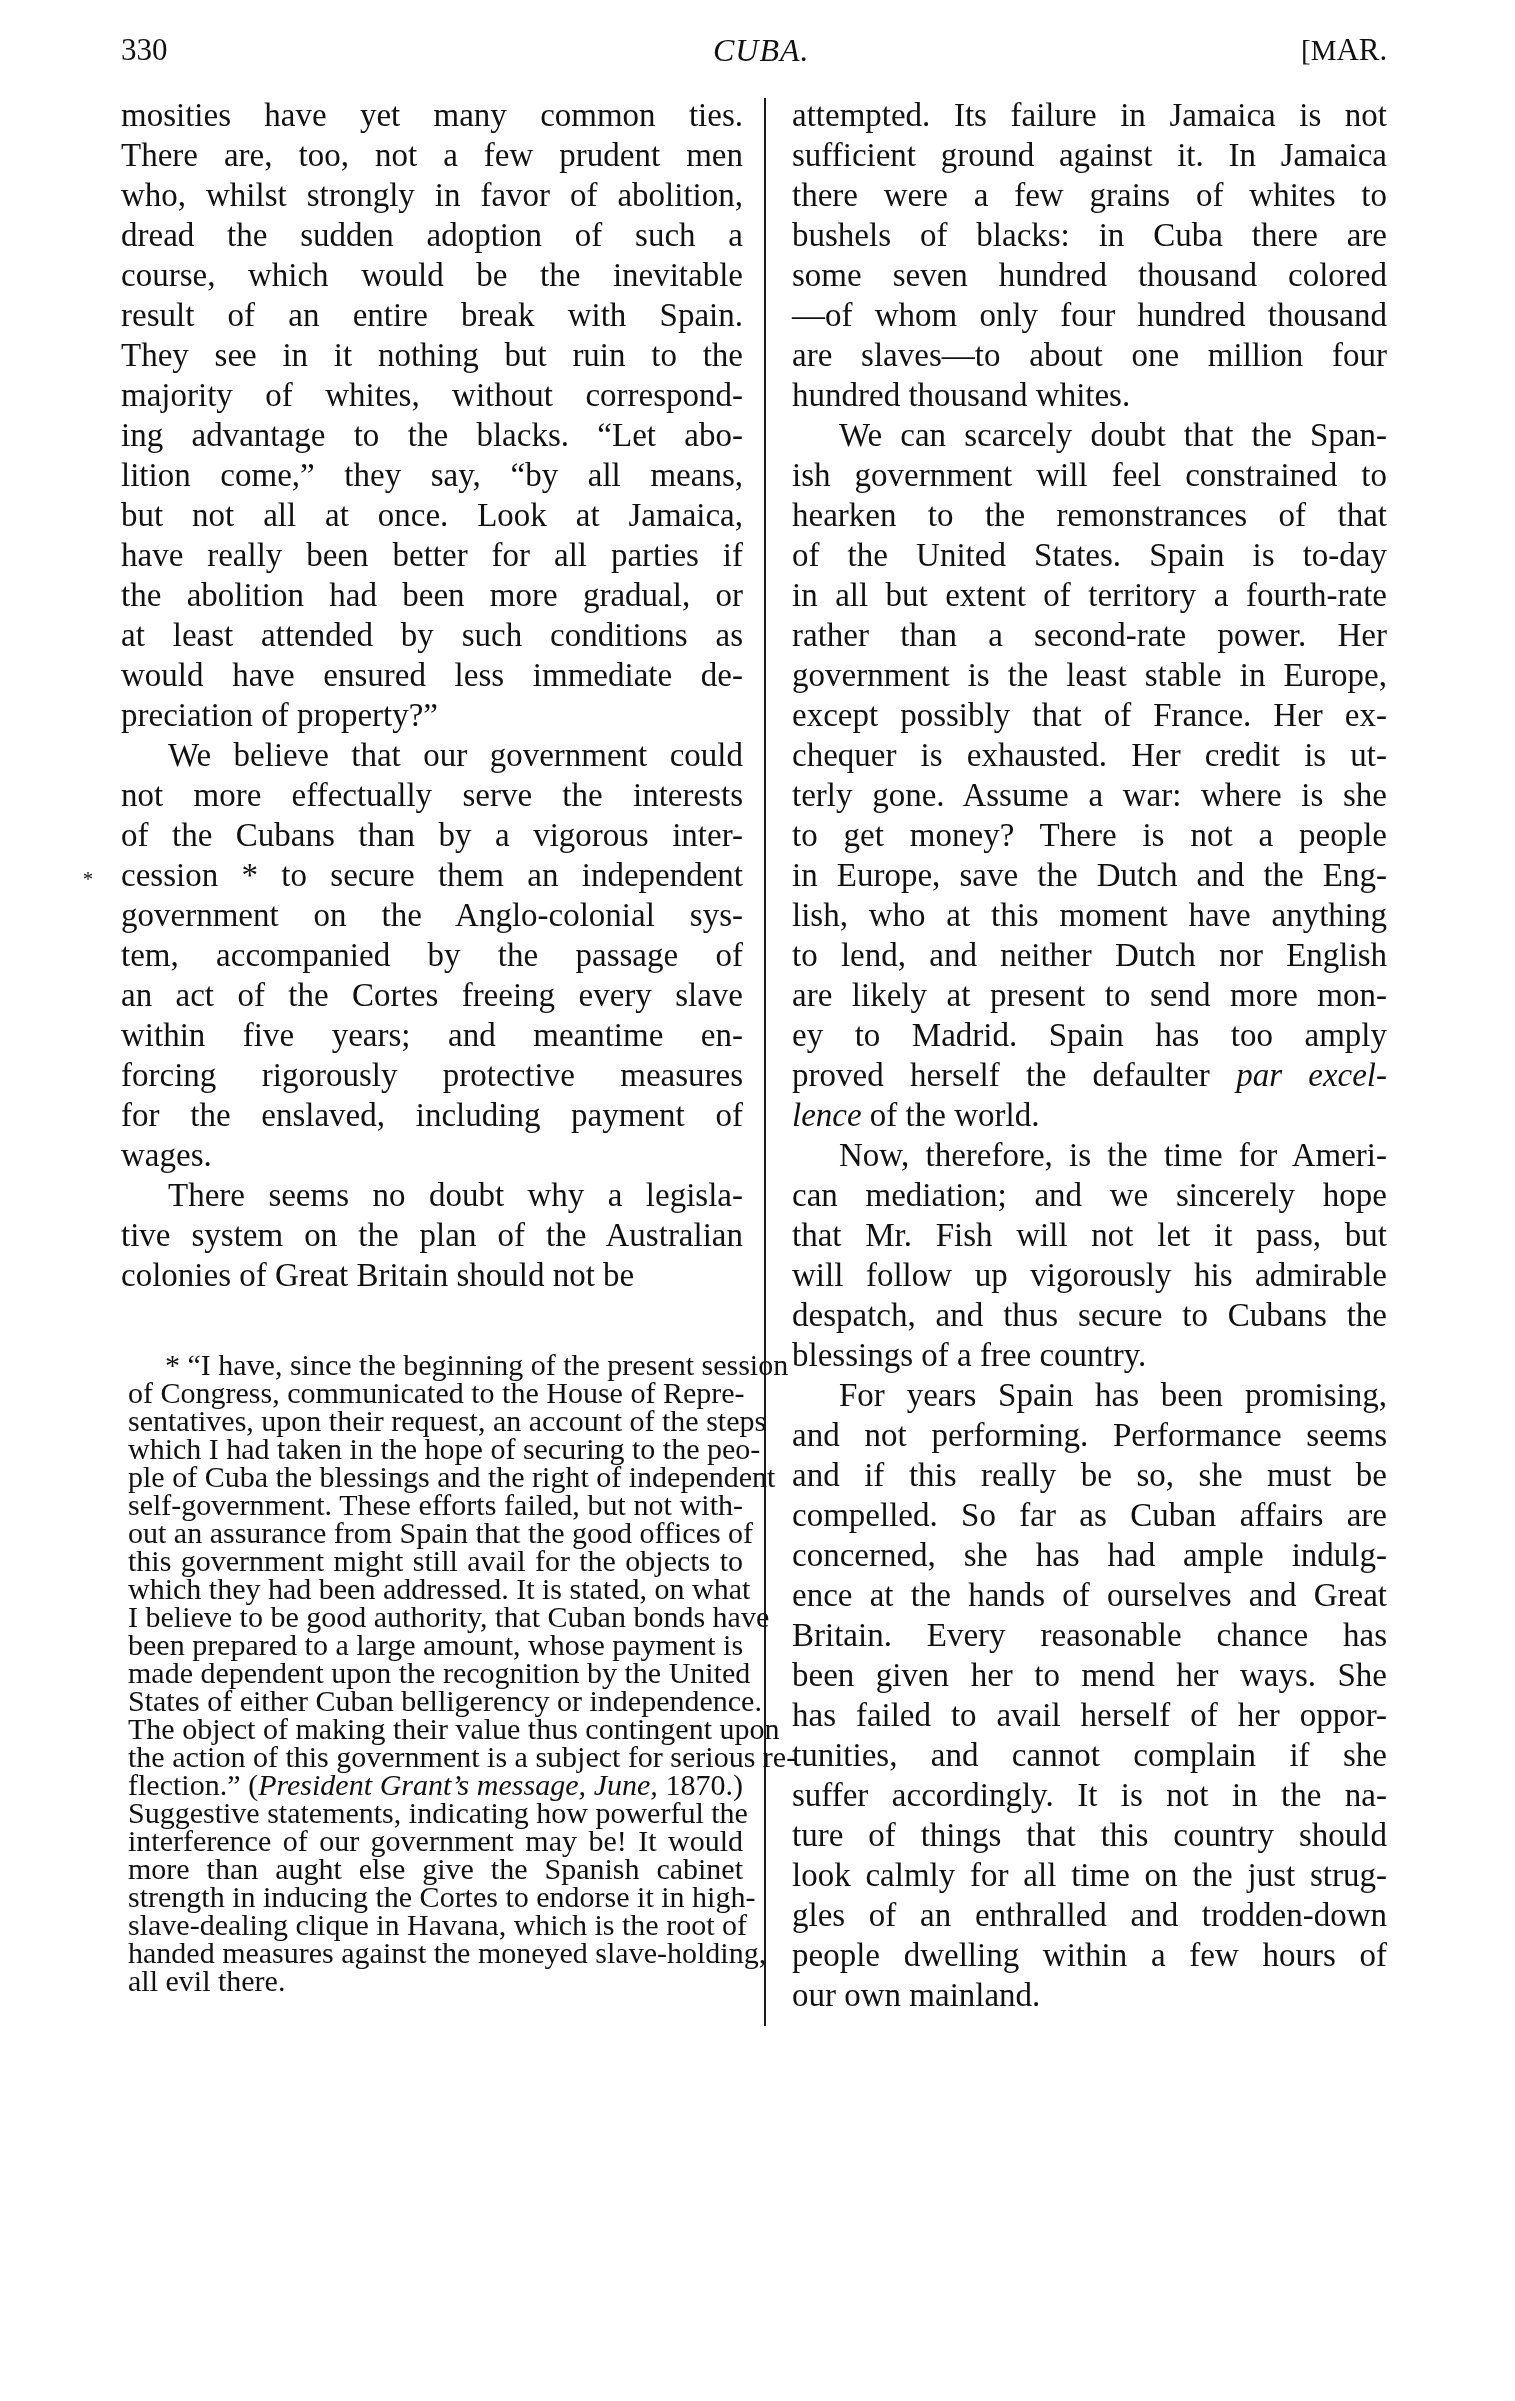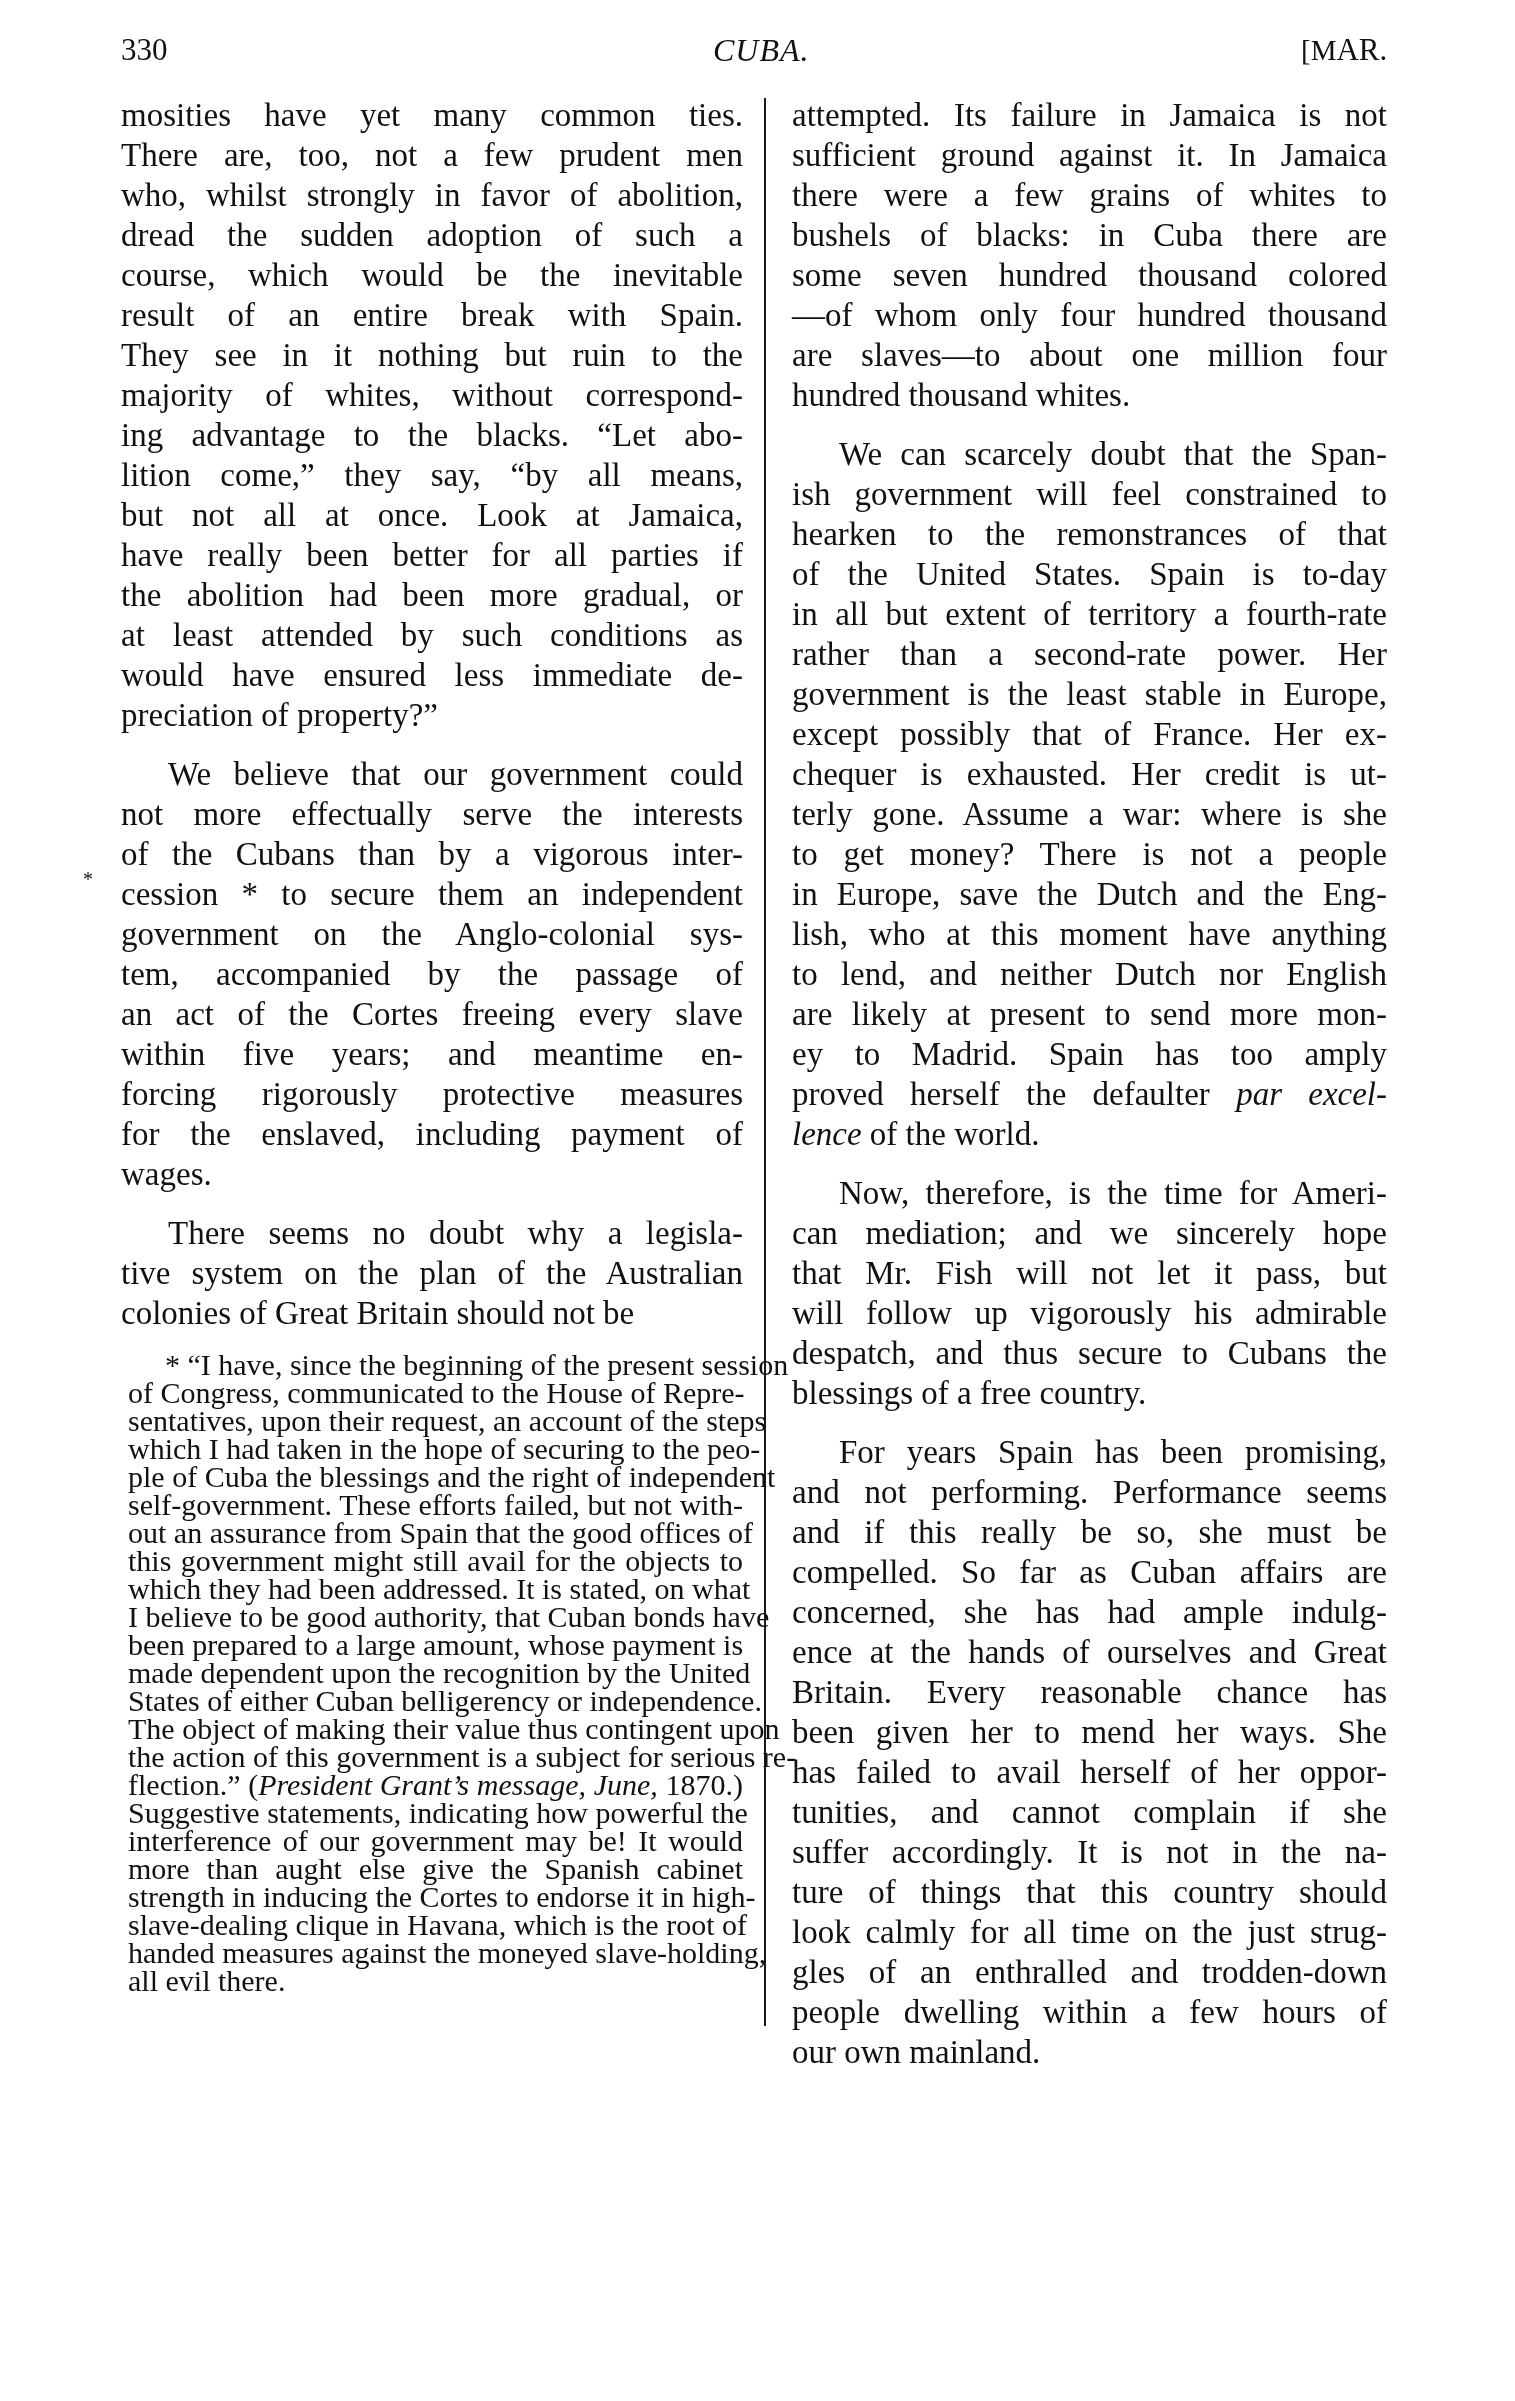--- a/index.html
+++ b/index.html
@@ -9,21 +9,21 @@
   #page-num { left: 121px; font-size: 31px; }
   #running-title { left: 713px; font-size: 32px; font-style: italic; letter-spacing: 1px; }
   #issue-mark { left: 1301px; font-size: 29px; }
   #issue-mark .sc { font-size: 31px; }
   .col { position: absolute; top: 95px; }
   #col-left { left: 121px; width: 622px; }
   #col-right { left: 792px; width: 595px; }
   .ln { display: block; height: 40px; line-height: 40px; font-size: 33px; white-space: nowrap;
         text-align: justify; text-align-last: justify; overflow: visible; }
   .ln.end { text-align-last: left; }
-  .ln.indent { padding-left: 47px; margin-top: 19px; }
+  .ln.indent { padding-left: 47px; }
   .it { font-style: italic; }
   #divider { position: absolute; left: 764px; top: 98px; width: 1.5px; height: 1928px; background: #1a1a1a; }
   #footnote { position: absolute; left: 128px; top: 1351px; width: 615px; }
   .fn { display: block; height: 28px; line-height: 28px; font-size: 30px; white-space: nowrap;
         text-align: justify; text-align-last: justify; }
   .fn.end { text-align-last: left; }
   .fn.indent { padding-left: 37px; }
   #margin-mark { position: absolute; left: 83px; top: 868px; font-size: 20px; }
 </style>
 </head>

